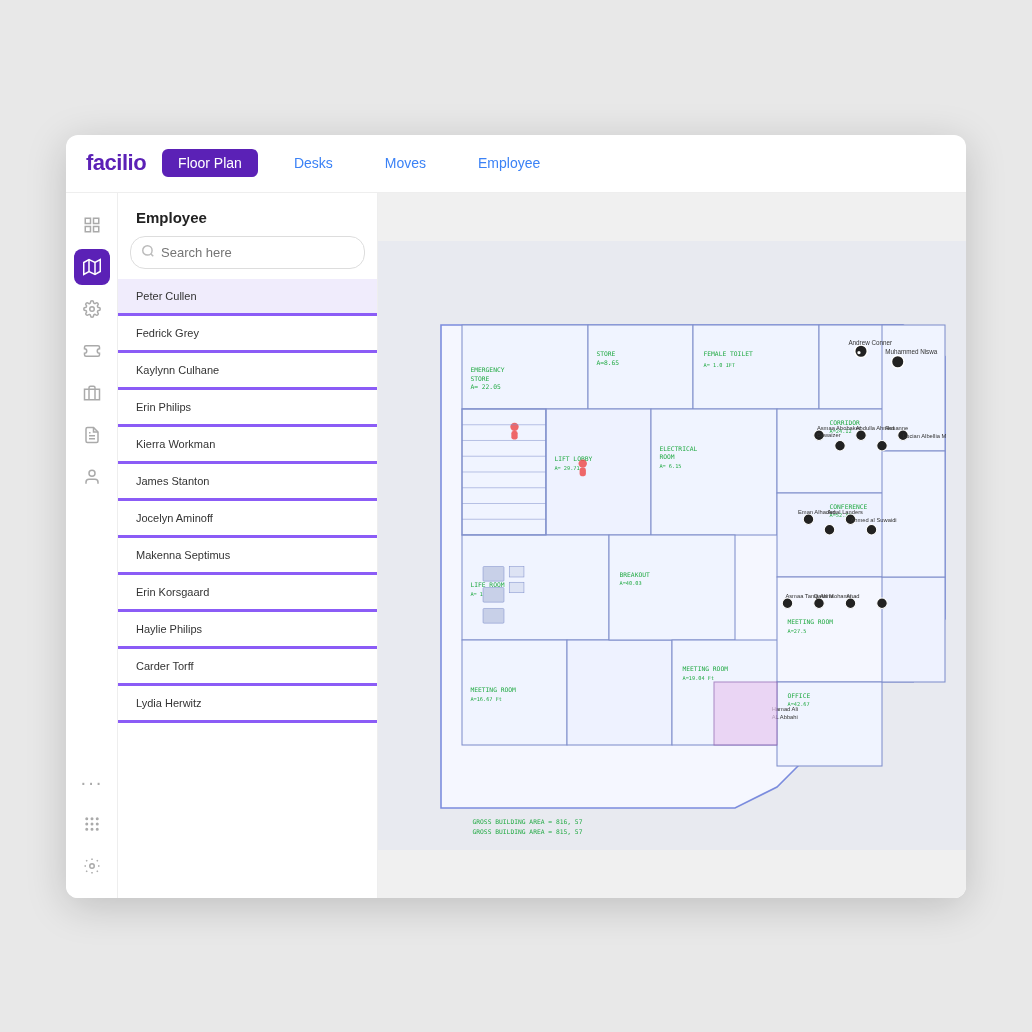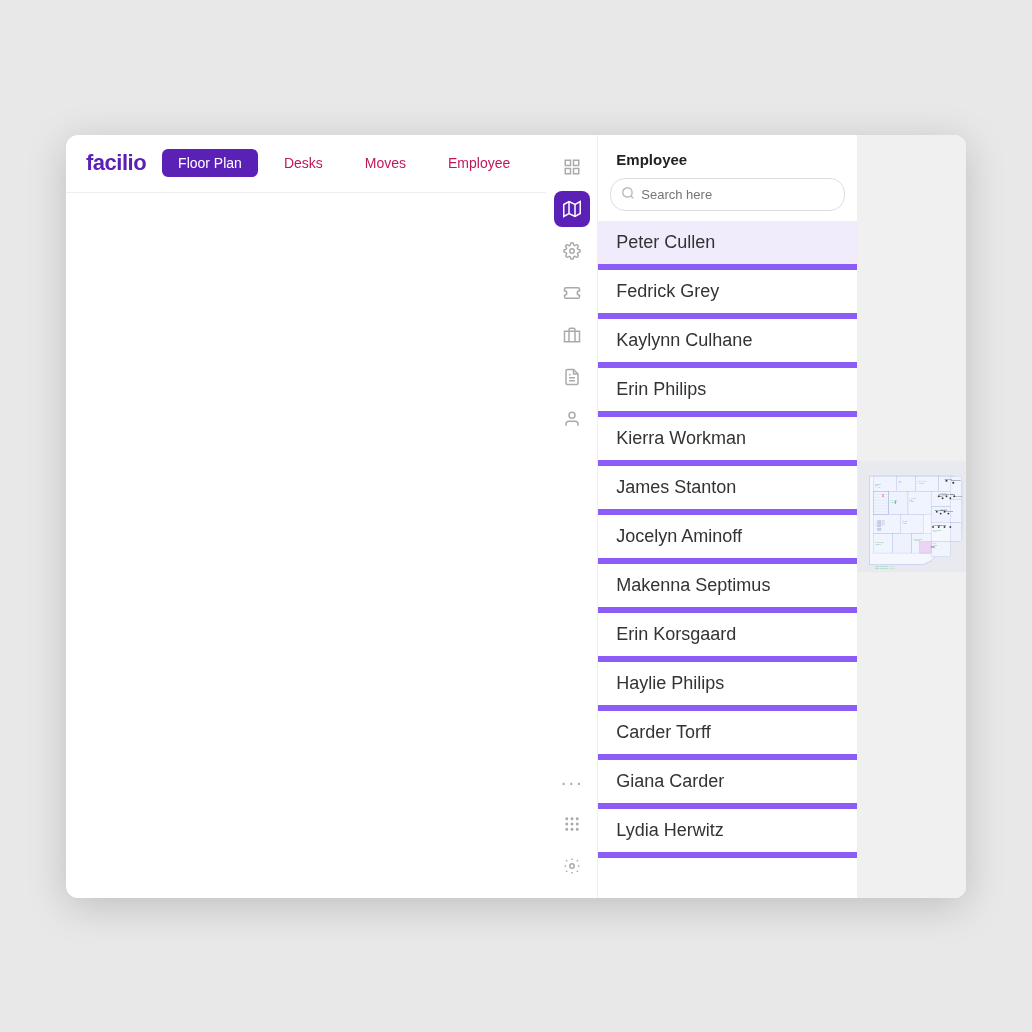--- a/index.html
+++ b/index.html
@@ -12,21 +12,21 @@
       font-family: -apple-system, BlinkMacSystemFont, 'Segoe UI', sans-serif;
     }
     .app-container {
       width: 900px;
       height: 763px;
       background: #fff;
       border-radius: 12px;
       box-shadow: 0 8px 40px rgba(0,0,0,0.18);
       overflow: hidden;
       display: flex;
-      flex-direction: row;
+      flex-direction: column;
     }
     
     .top-nav {
       display: flex;
       align-items: center;
       padding: 0 20px;
       height: 58px;
       border-bottom: 1px solid #eee;
       gap: 4px;
       flex-shrink: 0;
@@ -36,21 +36,21 @@
       font-weight: 800;
       color: #5b21b6;
       letter-spacing: -0.5px;
       margin-right: 12px;
     }
     .nav-tab {
       padding: 6px 16px;
       border-radius: 6px;
       font-size: 14px;
       font-weight: 500;
-      color: #be185d;
+      color: #3b82f6;
       cursor: pointer;
       border: none;
       background: transparent;
     }
     .nav-tab.active {
       background: #5b21b6;
       color: #fff;
     }
     
     .main-body {
@@ -166,24 +166,24 @@
       color: #aaa;
       background: transparent;
       width: 100%;
     }
     .employee-list {
       overflow-y: auto;
       flex: 1;
     }
     .employee-item {
       padding: 11px 18px;
-      font-size: 18px;
+      font-size: 11px;
       color: #333;
       cursor: pointer;
-      border-bottom: 6px solid #8b5cf6;
+      border-bottom: 3px solid #8b5cf6;
     }
     .employee-item.selected {
       background: #f0ecfc;
       font-weight: 500;
     }
     
     .floor-plan-area {
       flex: 1;
       overflow: hidden;
       position: relative;
@@ -195,21 +195,21 @@
       height: 100%;
     }
   </style>
 </head>
 <body>
 
 <div class="app-container">
 
   <div class="top-nav">
     <div class="logo">facilio</div>
-    <div id="nav-tabs-container" style="display: flex; gap: 10px;">
+    <div id="nav-tabs-container" style="display: flex; gap: 20px;">
         <button class="nav-tab active">Floor Plan</button>
         <button class="nav-tab">Desks</button>
         <button class="nav-tab">Moves</button>
         <button class="nav-tab">Employee</button>
       </div>
   </div>
 
   <div class="main-body">
 
     <div class="sidebar">
@@ -304,21 +304,20 @@
               <div class="employee-item">Fedrick Grey</div>
               <div class="employee-item">Kaylynn Culhane</div>
               <div class="employee-item">Erin Philips</div>
               <div class="employee-item">Kierra Workman</div>
               <div class="employee-item">James Stanton</div>
               <div class="employee-item">Jocelyn Aminoff</div>
               <div class="employee-item">Makenna Septimus</div>
               <div class="employee-item">Erin Korsgaard</div>
               <div class="employee-item">Haylie Philips</div>
               <div class="employee-item">Carder Torff</div>
-              <div class="employee-item">Giana Carder</div>
               <div class="employee-item">Lydia Herwitz</div>
             </div>
         </div>
 
         <div class="floor-plan-area">
           <svg class="floor-svg" viewBox="0 0 560 580" xmlns="http://www.w3.org/2000/svg">
 
             <rect width="560" height="580" fill="#e8eaf0"></rect>
 
             <polygon points="60,80 500,80 520,90 540,110 540,360 520,380 490,400 460,420 440,440 400,500 380,520 340,540 60,540" fill="#f5f7ff" stroke="#7b8cde" stroke-width="1.5"></polygon>

